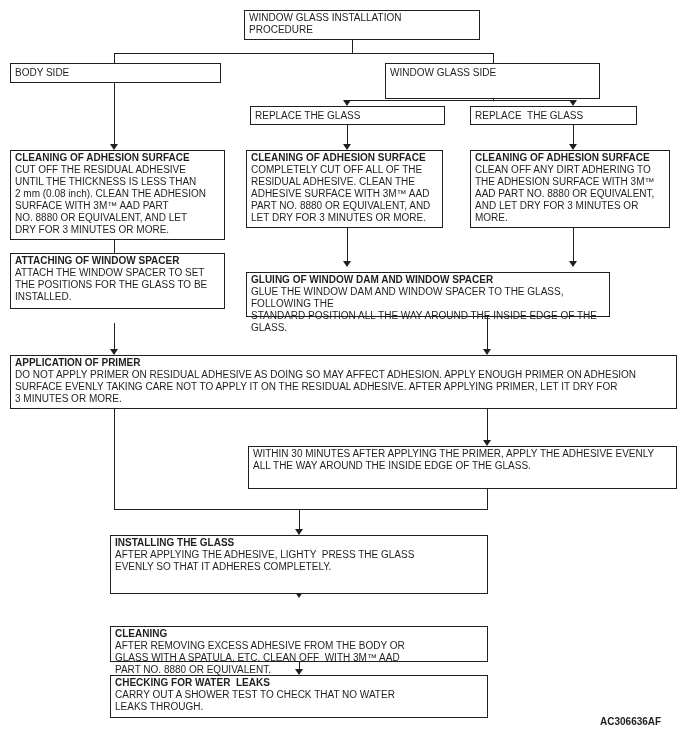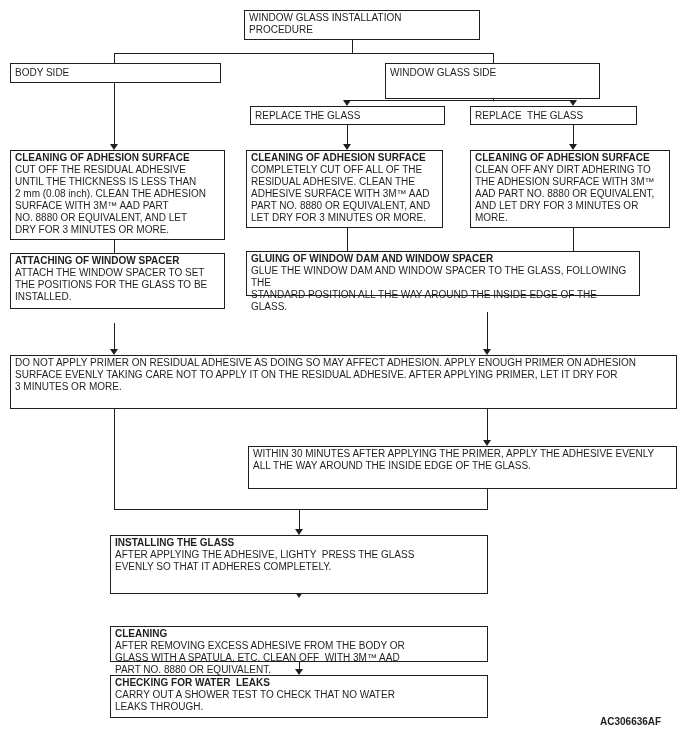--- a/index.html
+++ b/index.html
@@ -123,27 +123,28 @@
 MORE.</div>
   </div>
 
   <div class="box" style="left:10px;top:253px;width:215px;height:56px">
     <div class="btitle">ATTACHING OF WINDOW SPACER</div>
     <div class="bbody">ATTACH THE WINDOW SPACER TO SET
 THE POSITIONS FOR THE GLASS TO BE
 INSTALLED.</div>
   </div>
 
-  <div class="box" style="left:246px;top:251px;width:394px;height:45px">
+  <div class="box" style="left:246px;top:272px;width:364px;height:45px">
     <div class="btitle">GLUING OF WINDOW DAM AND WINDOW SPACER</div>
     <div class="bbody">GLUE THE WINDOW DAM AND WINDOW SPACER TO THE GLASS, FOLLOWING THE
 STANDARD POSITION ALL THE WAY AROUND THE INSIDE EDGE OF THE GLASS.</div>
   </div>
 
   <div class="box" style="left:10px;top:355px;width:667px;height:54px">
+    <div class="btitle">APPLICATION OF PRIMER</div>
     <div class="bbody">DO NOT APPLY PRIMER ON RESIDUAL ADHESIVE AS DOING SO MAY AFFECT ADHESION. APPLY ENOUGH PRIMER ON ADHESION
 SURFACE EVENLY TAKING CARE NOT TO APPLY IT ON THE RESIDUAL ADHESIVE. AFTER APPLYING PRIMER, LET IT DRY FOR
 3 MINUTES OR MORE.</div>
   </div>
 
   <div class="box" style="left:248px;top:446px;width:429px;height:43px">
     <div class="bbody">WITHIN 30 MINUTES AFTER APPLYING THE PRIMER, APPLY THE ADHESIVE EVENLY
 ALL THE WAY AROUND THE INSIDE EDGE OF THE GLASS.</div>
   </div>
 

